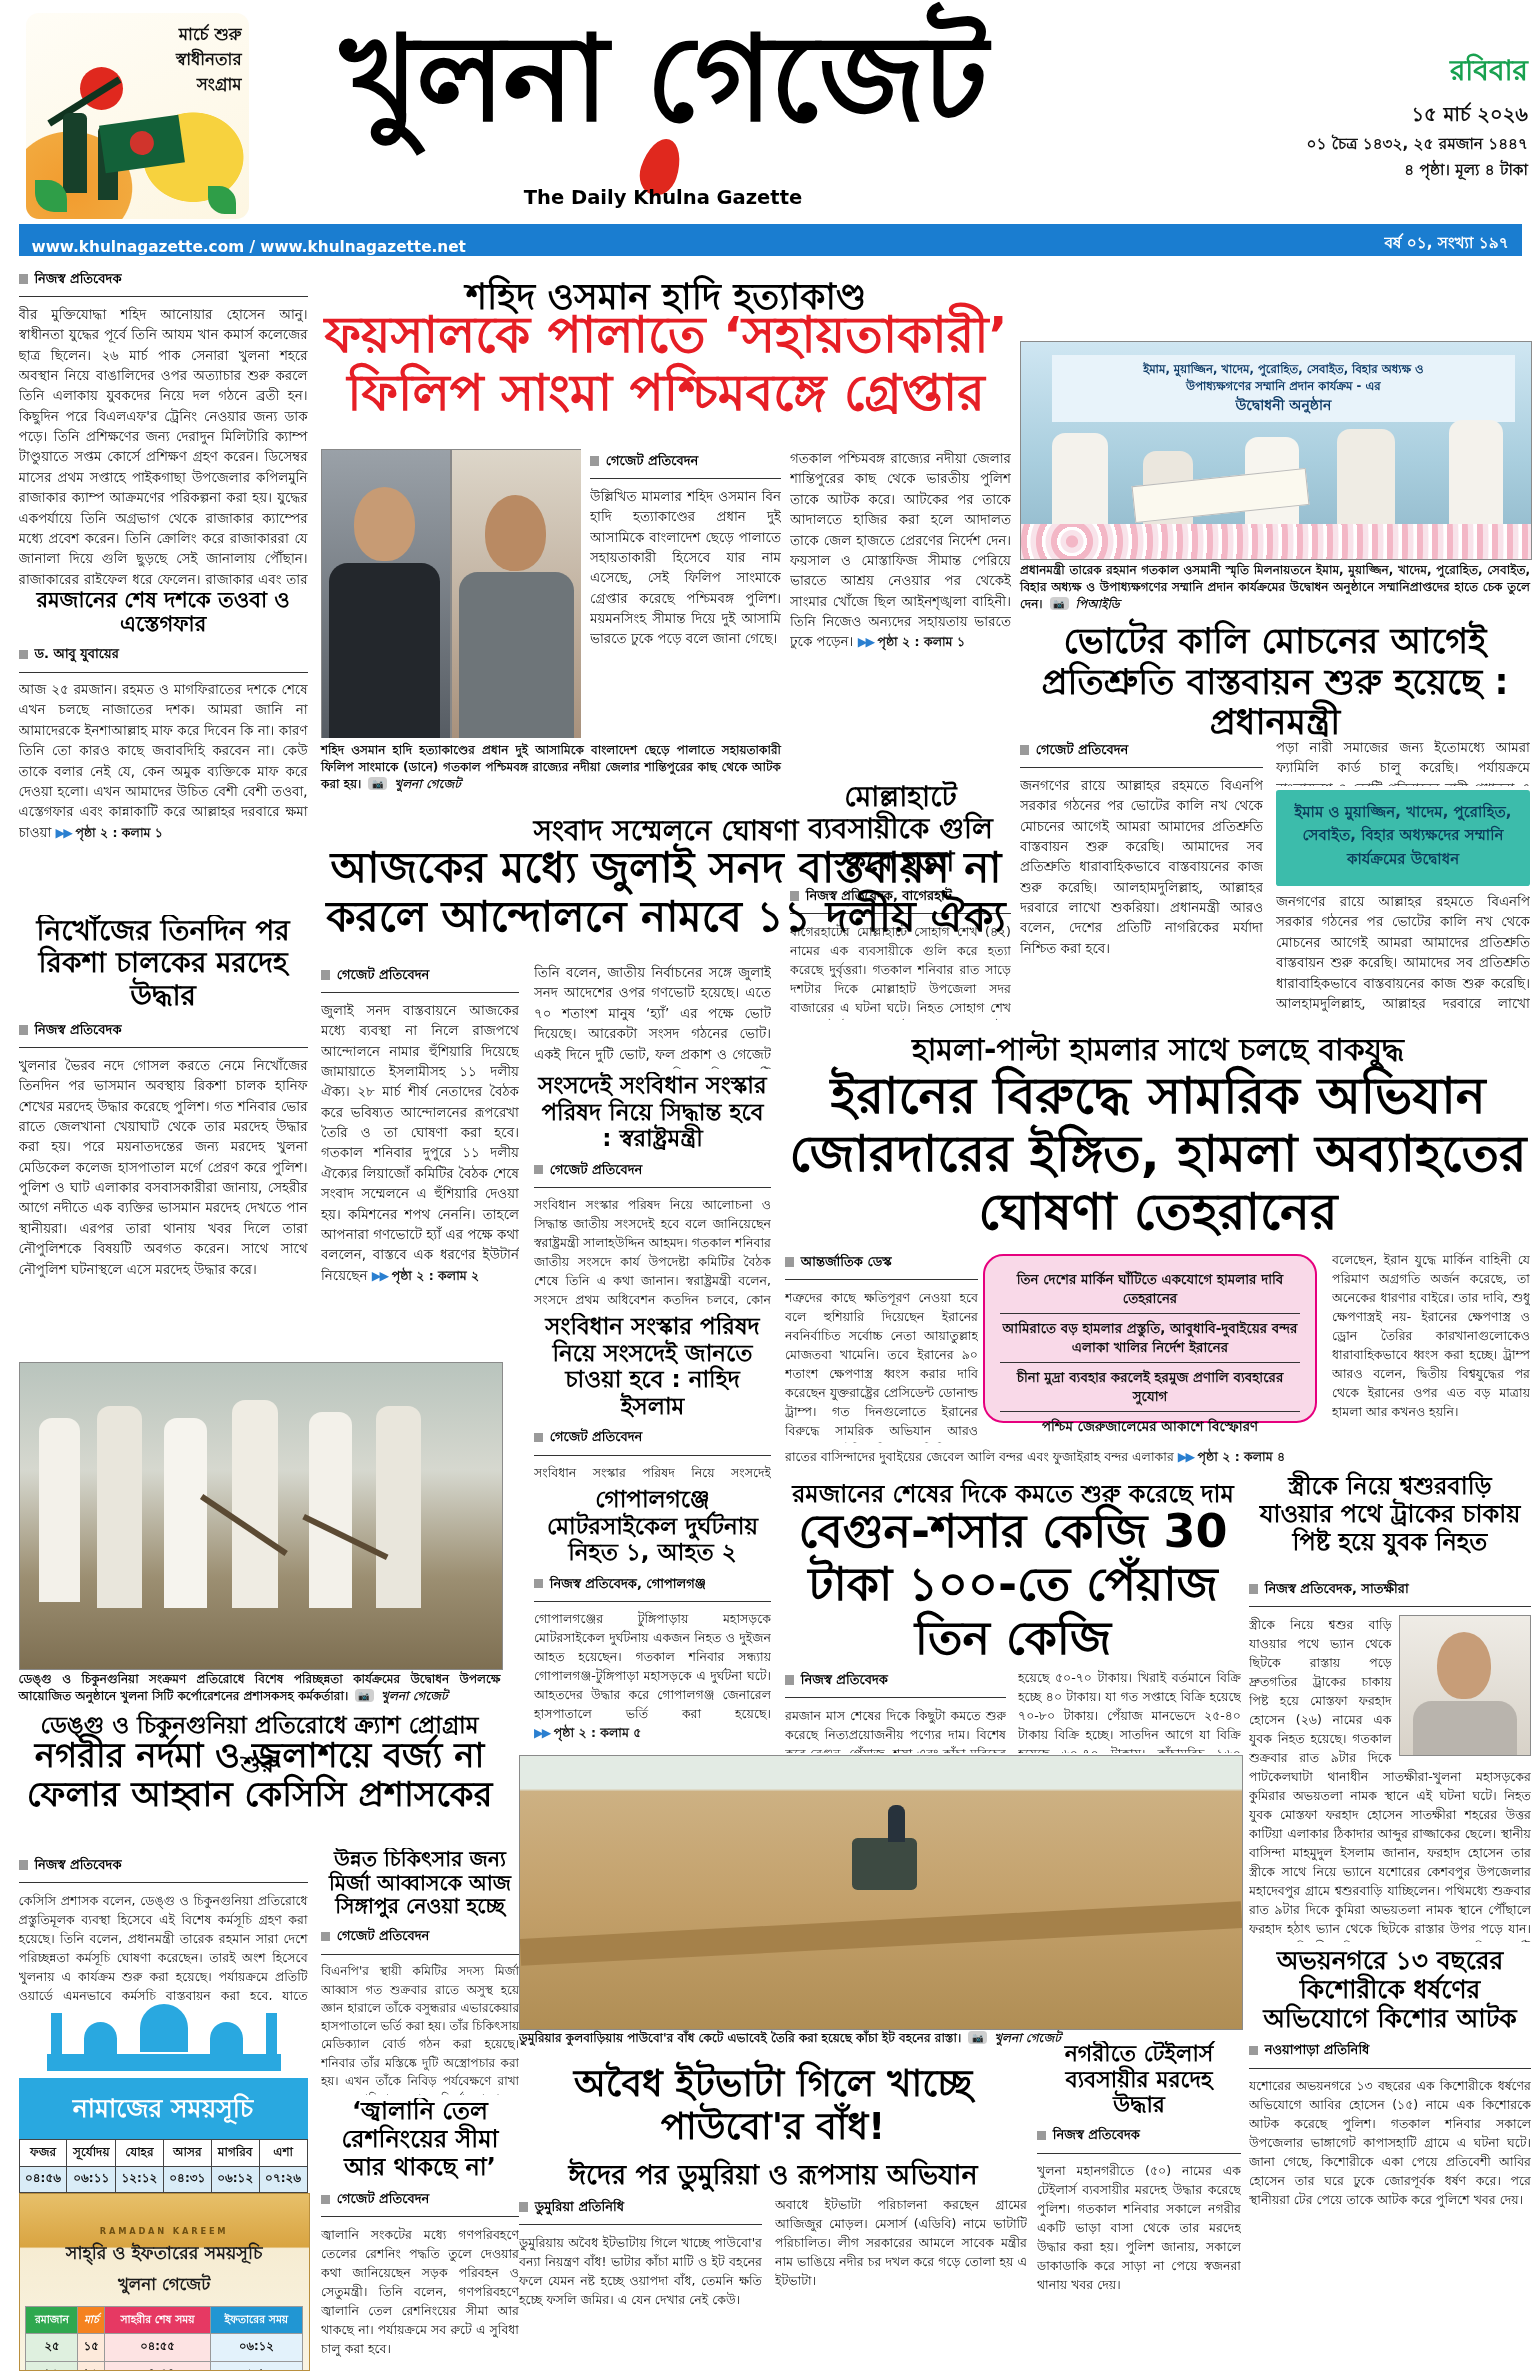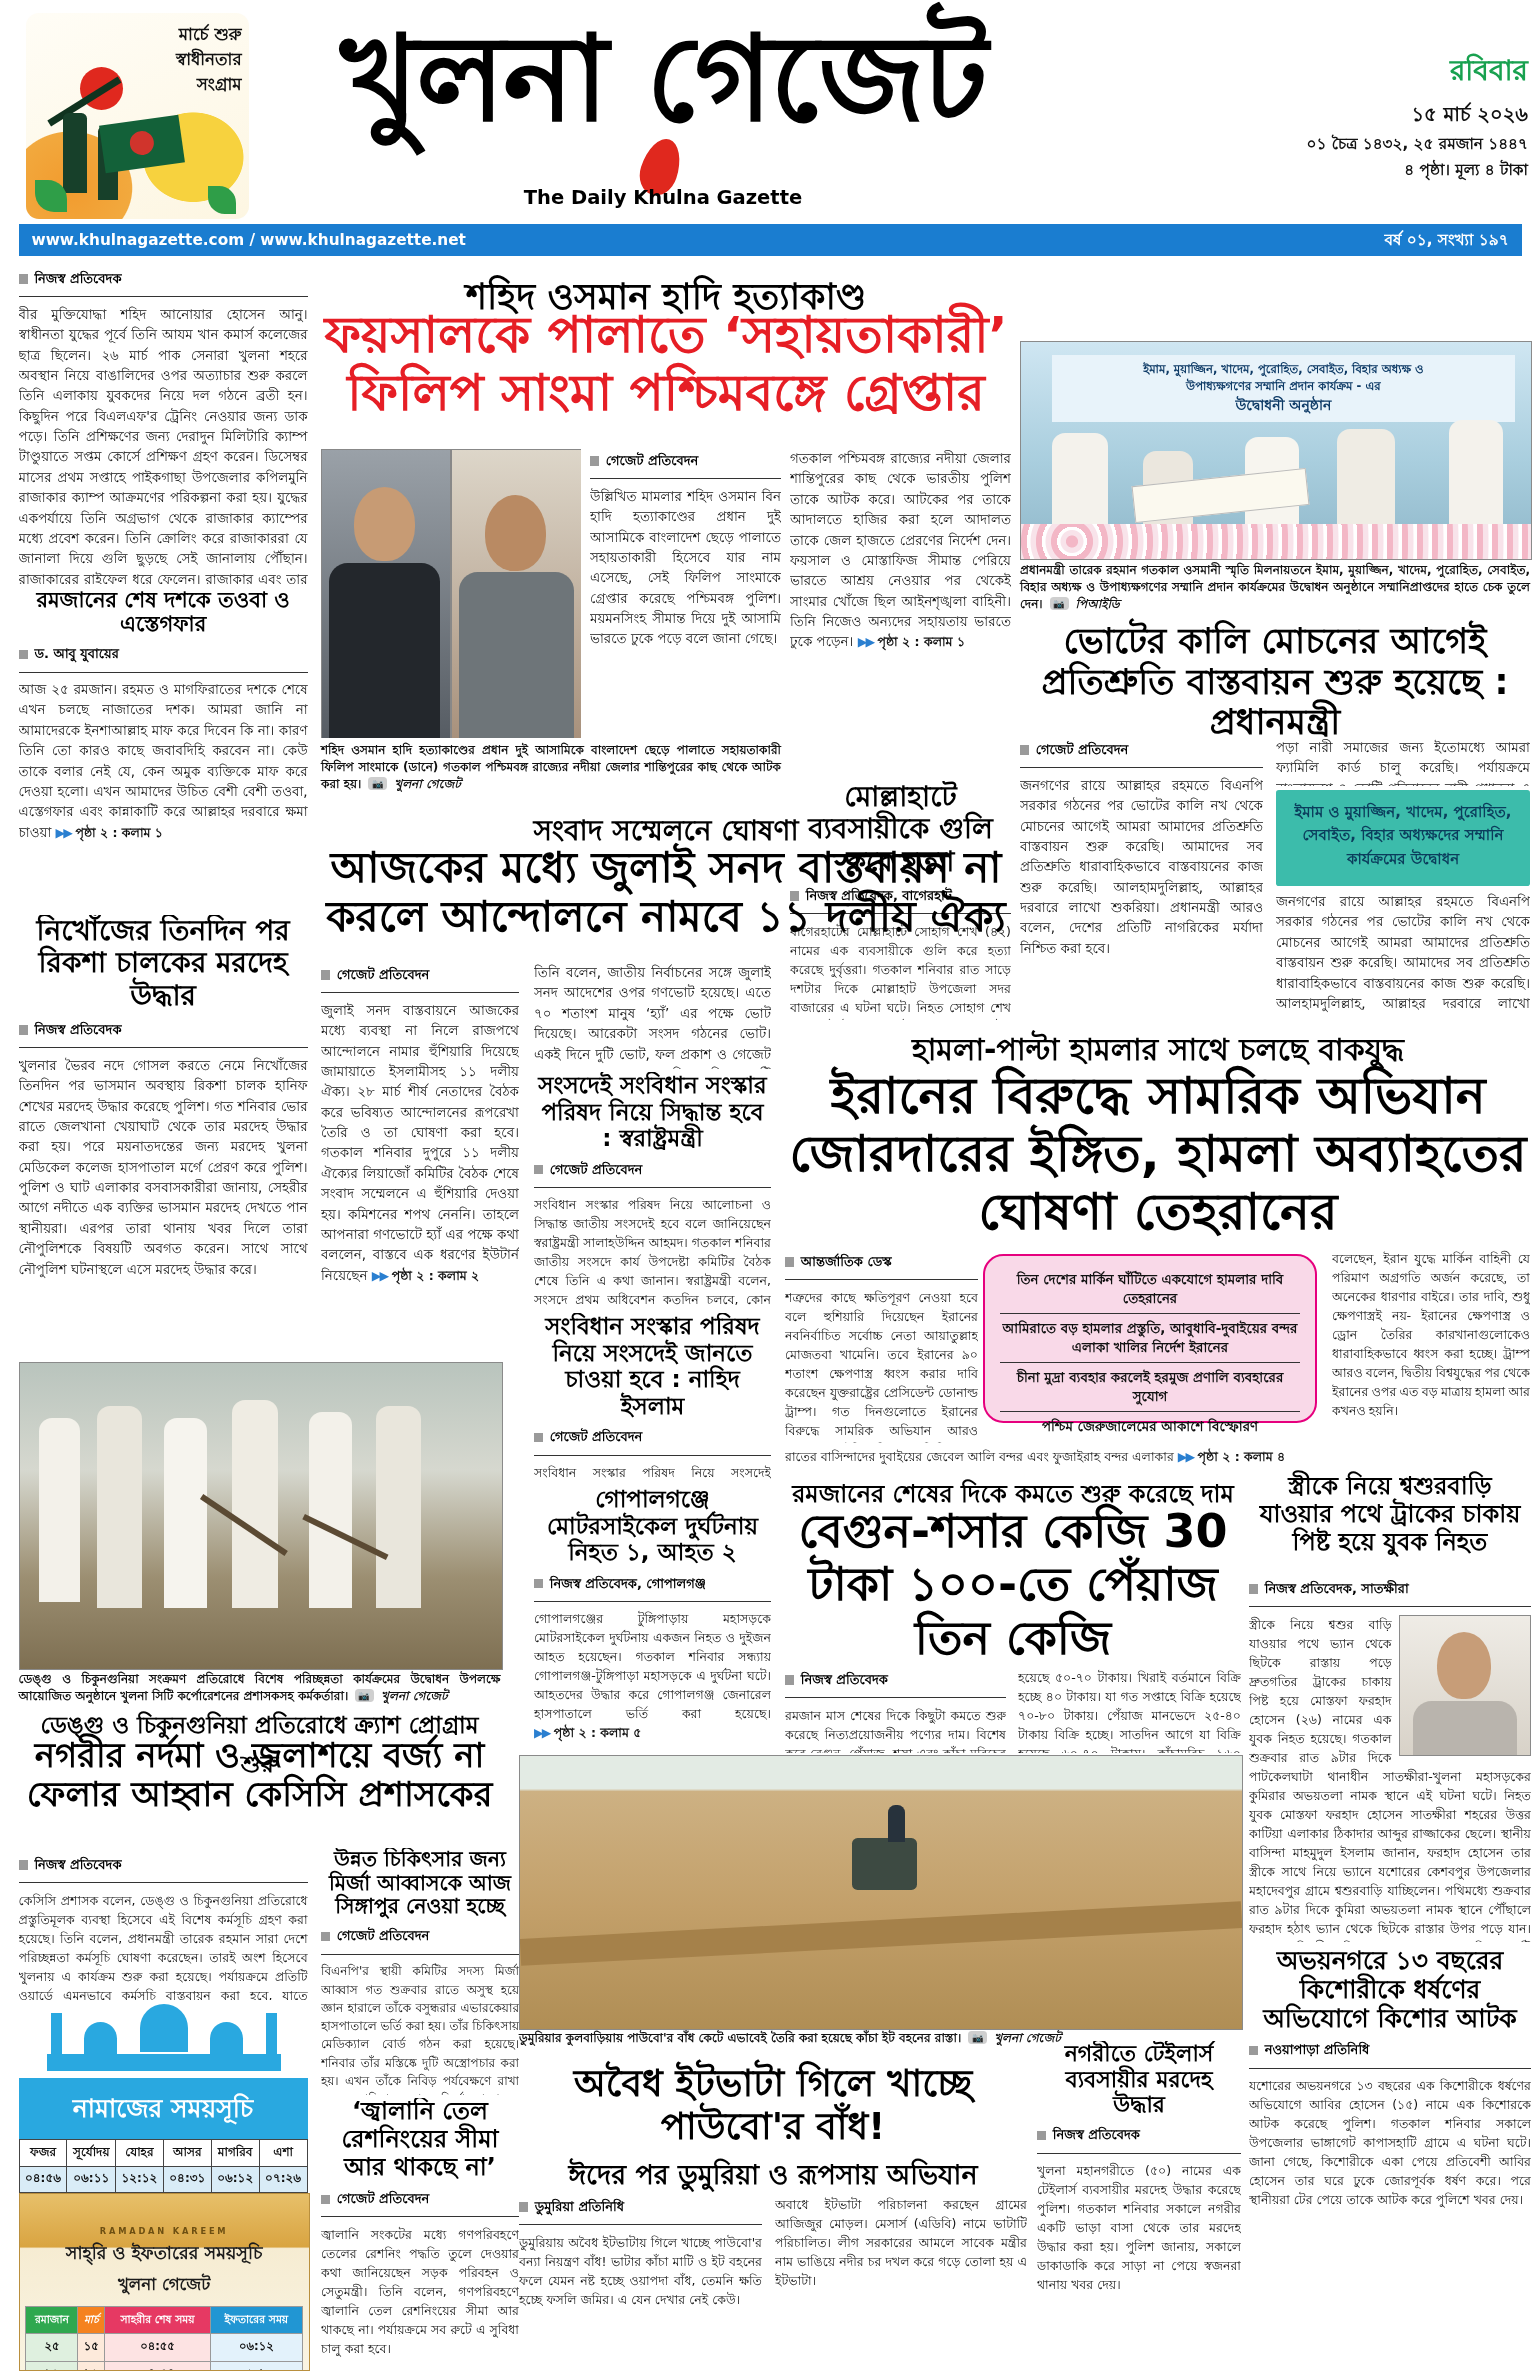--- a/index.html
+++ b/index.html
@@ -117,21 +117,21 @@
   </div>
   <div class="abs mast-sub" style="left:306px;top:186px;width:714px;">The Daily Khulna Gazette</div>
 
   <div class="abs dateinfo" style="left:1150px;top:54px;width:378px;height:163px;">
     <div class="wd">রবিবার</div>
     <div class="d1">১৫ মার্চ ২০২৬</div>
     <div class="d2">০১ চৈত্র ১৪৩২, ২৫ রমজান ১৪৪৭</div>
     <div class="d3">৪ পৃষ্ঠা। মূল্য ৪ টাকা</div>
   </div>
 
-  <div class="abs bluebar" style="left:18.6px;top:224px;width:1477px;height:32px;">
+  <div class="abs bluebar" style="left:18.6px;top:224px;width:1477px;height:32px;align-items:flex-end;">
     <span>www.khulnagazette.com / www.khulnagazette.net</span>
     <span>বর্ষ ০১, সংখ্যা ১৯৭</span>
   </div>
 
   <div class="article" style="left:18.6px;top:267px;width:289px;height:317px;">
     <span class="byline">নিজস্ব প্রতিবেদক</span>
     <div class="body"><span>বীর মুক্তিযোদ্ধা শহিদ আনোয়ার হোসেন আনু। স্বাধীনতা যুদ্ধের পূর্বে তিনি আযম খান কমার্স কলেজের ছাত্র ছিলেন। ২৬ মার্চ পাক সেনারা খুলনা শহরে অবস্থান নিয়ে বাঙালিদের ওপর অত্যাচার শুরু করলে তিনি এলাকায় যুবকদের নিয়ে দল গঠনে ব্রতী হন। কিছুদিন পরে বিএলএফ'র ট্রেনিং নেওয়ার জন্য ডাক পড়ে। তিনি প্রশিক্ষণের জন্য দেরাদুন মিলিটারি ক্যাম্প টাণ্ডুয়াতে সপ্তম কোর্সে প্রশিক্ষণ গ্রহণ করেন। ডিসেম্বর মাসের প্রথম সপ্তাহে পাইকগাছা উপজেলার কপিলমুনি রাজাকার ক্যাম্প আক্রমণের পরিকল্পনা করা হয়। যুদ্ধের একপর্যায়ে তিনি অগ্রভাগ থেকে রাজাকার ক্যাম্পের মধ্যে প্রবেশ করেন। তিনি ক্রোলিং করে রাজাকাররা যে জানালা দিয়ে গুলি ছুড়ছে সেই জানালায় পৌঁছান। রাজাকারের রাইফেল ধরে ফেলেন। রাজাকার এবং তার রাইফেল টানাটানি শুরু হয়। এই টানাটানির এক পর্যায়ে তার মুখে গুলি লাগে এবং তিনি ৭ ডিসেম্বর শাহাদাৎ বরণ করেন। প্রথমে তালা থানার শাহাদাতপুর গ্রামে মুক্তিযোদ্ধা সাঈদুর রহমান কুটুর</span>
       </div>
   </div>
 
@@ -250,21 +250,21 @@
     <span class="byline">আন্তর্জাতিক ডেস্ক</span>
     <div class="body" style="font-size:12.5px;">শত্রুদের কাছে ক্ষতিপূরণ নেওয়া হবে বলে হুশিয়ারি দিয়েছেন ইরানের নবনির্বাচিত সর্বোচ্চ নেতা আয়াতুল্লাহ মোজতবা খামেনি। তবে ইরানের ৯০ শতাংশ ক্ষেপণাস্ত্র ধ্বংস করার দাবি করেছেন যুক্তরাষ্ট্রের প্রেসিডেন্ট ডোনাল্ড ট্রাম্প। গত দিনগুলোতে ইরানের বিরুদ্ধে সামরিক অভিযান আরও জোরদারের ইঙ্গিত দিয়েছেন তিনি।</div>
   </div>
   <div class="abs pinkbox" style="left:983px;top:1254px;width:334px;height:169px;box-sizing:border-box;">
     <div class="ln">তিন দেশের মার্কিন ঘাঁটিতে একযোগে হামলার দাবি তেহরানের</div>
     <div class="ln">আমিরাতে বড় হামলার প্রস্তুতি, আবুধাবি-দুবাইয়ের বন্দর এলাকা খালির নির্দেশ ইরানের</div>
     <div class="ln">চীনা মুদ্রা ব্যবহার করলেই হরমুজ প্রণালি ব্যবহারের সুযোগ</div>
     <div class="ln">পশ্চিম জেরুজালেমের আকাশে বিস্ফোরণ</div>
   </div>
   <div class="article" style="left:1332px;top:1250px;width:198px;height:193px;">
-    <div class="body" style="font-size:12.5px;font-family:Liberation Serif, serif;">বলেছেন, ইরান যুদ্ধে মার্কিন বাহিনী যে পরিমাণ অগ্রগতি অর্জন করেছে, তা অনেকের ধারণার বাইরে। তার দাবি, শুধু ক্ষেপণাস্ত্রই নয়- ইরানের ক্ষেপণাস্ত্র ও ড্রোন তৈরির কারখানাগুলোকেও ধারাবাহিকভাবে ধ্বংস করা হচ্ছে। ট্রাম্প আরও বলেন, দ্বিতীয় বিশ্বযুদ্ধের পর থেকে ইরানের ওপর এত বড় মাত্রায় হামলা আর কখনও হয়নি।</div>
+    <div class="body" style="font-size:12.5px;">বলেছেন, ইরান যুদ্ধে মার্কিন বাহিনী যে পরিমাণ অগ্রগতি অর্জন করেছে, তা অনেকের ধারণার বাইরে। তার দাবি, শুধু ক্ষেপণাস্ত্রই নয়- ইরানের ক্ষেপণাস্ত্র ও ড্রোন তৈরির কারখানাগুলোকেও ধারাবাহিকভাবে ধ্বংস করা হচ্ছে। ট্রাম্প আরও বলেন, দ্বিতীয় বিশ্বযুদ্ধের পর থেকে ইরানের ওপর এত বড় মাত্রায় হামলা আর কখনও হয়নি।</div>
   </div>
   <div class="article" style="left:785px;top:1447px;width:746px;height:24px;">
     <div class="body" style="font-size:12.5px;"><span>রাতের বাসিন্দাদের দুবাইয়ের জেবেল আলি বন্দর এবং ফুজাইরাহ বন্দর এলাকার</span>
       <span class="jump"><span class="arrows">▶▶</span> <span>পৃষ্ঠা ২ : কলাম ৪</span></span></div>
   </div>
 
   <div class="abs kicker" style="left:785px;top:1475px;width:456px;font-size:24px;">রমজানের শেষের দিকে কমতে শুরু করেছে দাম</div>
   <div class="abs headline" style="left:785px;top:1505px;width:456px;font-size:46px;">বেগুন-শসার কেজি 30 টাকা ১০০-তে পেঁয়াজ তিন কেজি</div>
   <div class="article" style="left:785px;top:1668px;width:221px;height:85px;">
     <span class="byline">নিজস্ব প্রতিবেদক</span>

